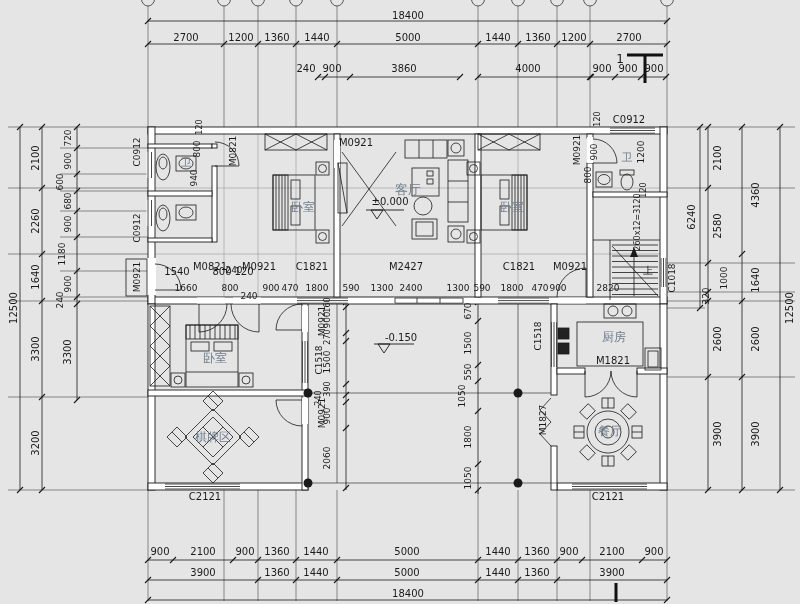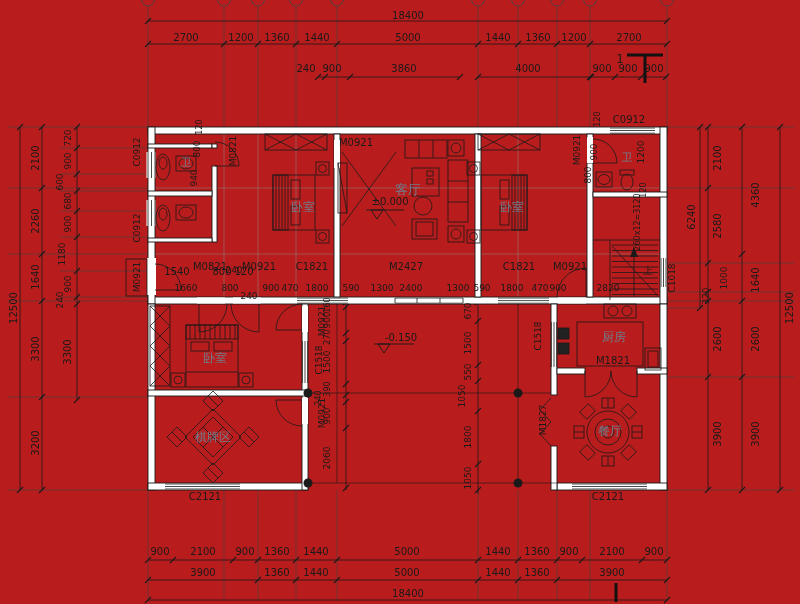--- a/index.html
+++ b/index.html
@@ -1,16 +1,16 @@
 <!DOCTYPE html>
 <html><head>
 <meta charset="utf-8">
 <style>
   html,body{margin:0;padding:0;background:#ffffff;}
-  #stage{position:relative;width:800px;height:604px;background:#b91c1c;overflow:hidden;
+  #stage{position:relative;width:800px;height:604px;background:#e5e5e5;overflow:hidden;
          font-family:"DejaVu Sans", sans-serif;}
   svg{position:absolute;left:0;top:0;}
   svg text{font-family:"DejaVu Sans", sans-serif;}
 </style>
 </head>
 <body>
 
 <div id="stage">
 <svg id="plan" width="800" height="604" viewBox="0 0 800 604">
 

